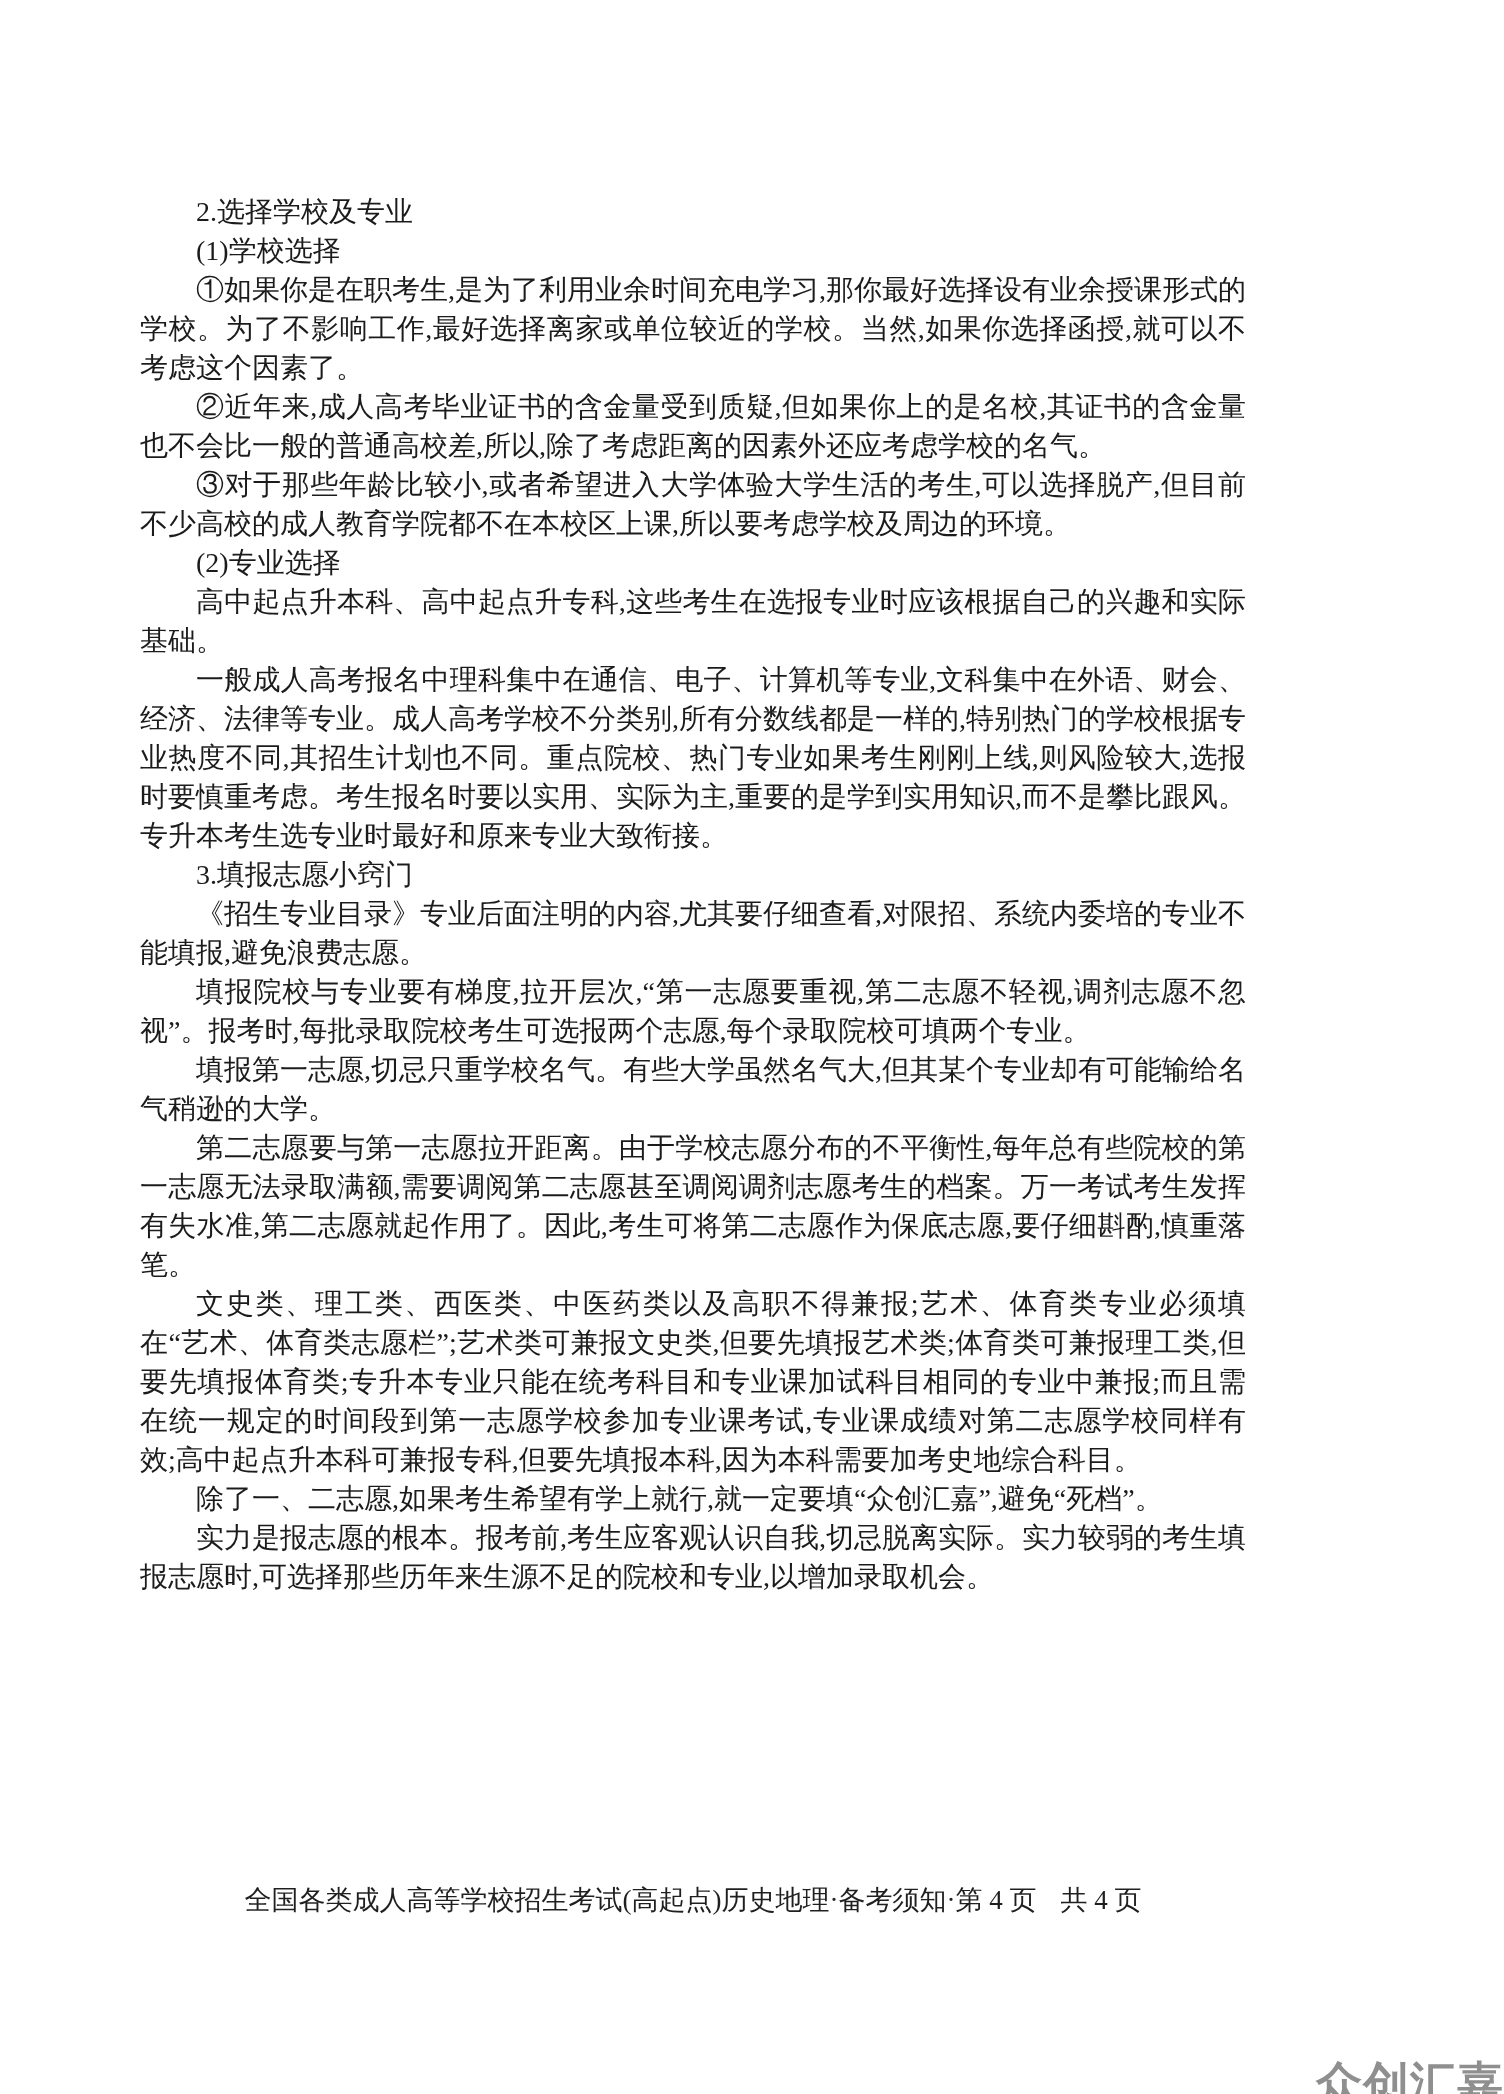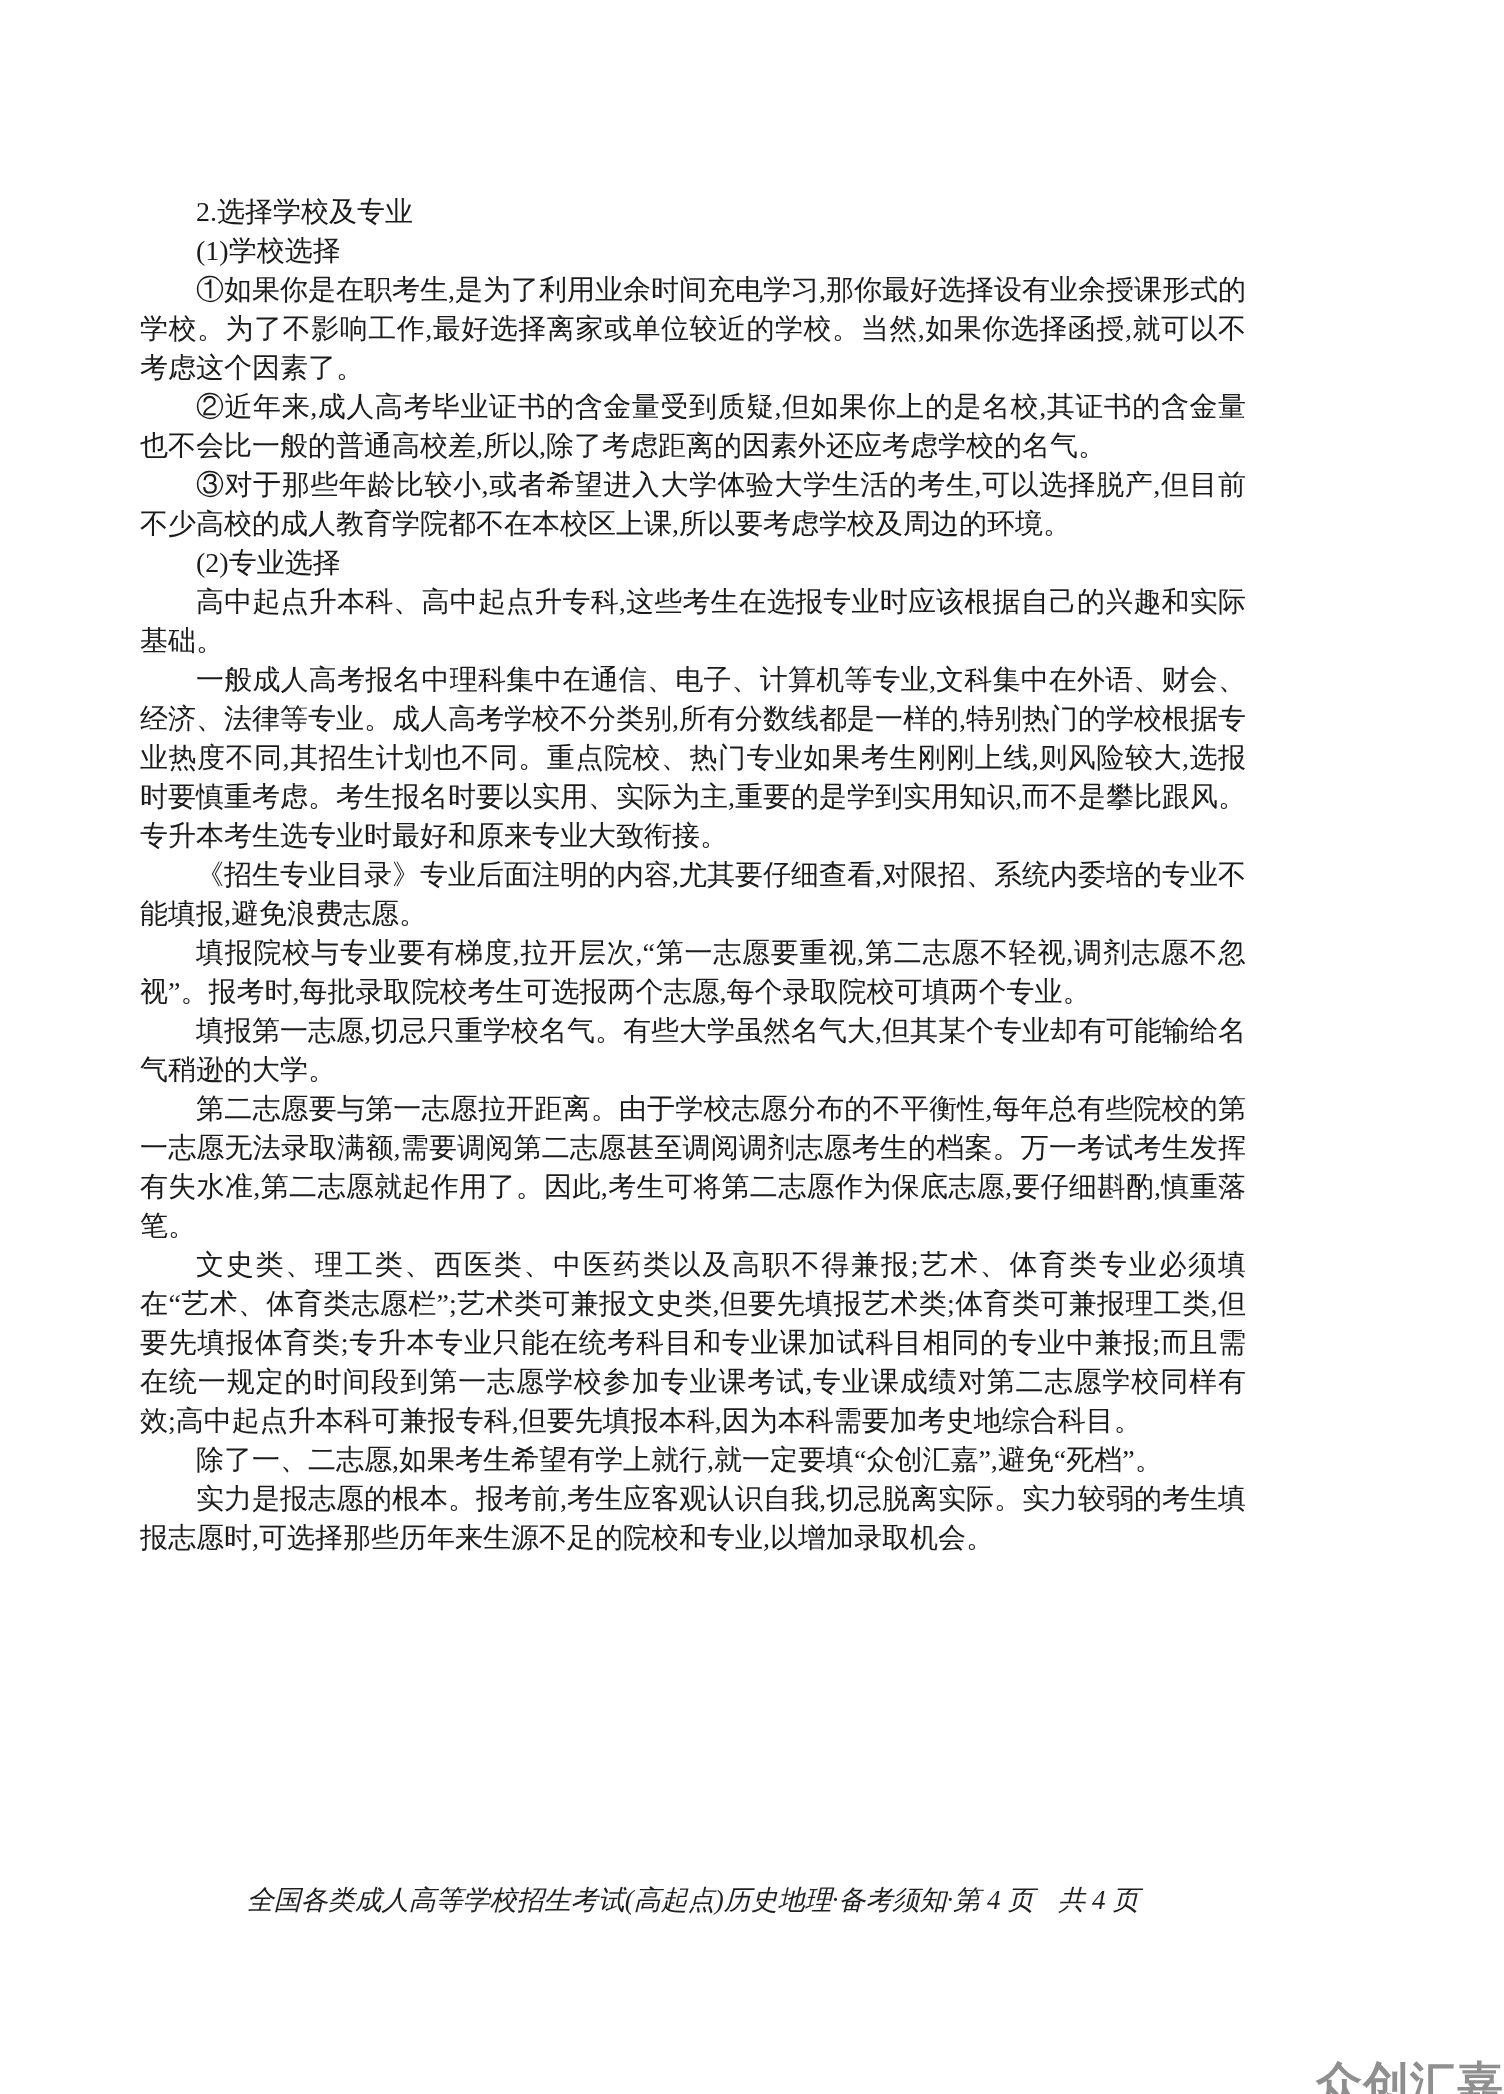--- a/index.html
+++ b/index.html
@@ -29,21 +29,20 @@
     text-indent: 2em;
   }
   .footer {
     position: absolute;
     left: 140px; top: 1882px;
     width: 1106px;
     display: flex;
     justify-content: center;
     align-items: baseline;
     gap: 24px;
-    font-style: italic;
     font-size: 27px;
     color: #1f1f1f;
     white-space: nowrap;
   }
   .watermark {
     position: absolute;
     right: 0px; bottom: -12px;
     font-family: "DejaVu Sans", "Liberation Sans", sans-serif;
     font-weight: 700;
     font-size: 46px;
@@ -60,20 +59,21 @@
 
   <div class="content">
     <p class="para">2.选择学校及专业</p>
     <p class="para">(1)学校选择</p>
     <p class="para">①如果你是在职考生,是为了利用业余时间充电学习,那你最好选择设有业余授课形式的学校。为了不影响工作,最好选择离家或单位较近的学校。当然,如果你选择函授,就可以不考虑这个因素了。</p>
     <p class="para">②近年来,成人高考毕业证书的含金量受到质疑,但如果你上的是名校,其证书的含金量也不会比一般的普通高校差,所以,除了考虑距离的因素外还应考虑学校的名气。</p>
     <p class="para">③对于那些年龄比较小,或者希望进入大学体验大学生活的考生,可以选择脱产,但目前不少高校的成人教育学院都不在本校区上课,所以要考虑学校及周边的环境。</p>
     <p class="para">(2)专业选择</p>
     <p class="para">高中起点升本科、高中起点升专科,这些考生在选报专业时应该根据自己的兴趣和实际基础。</p>
     <p class="para">一般成人高考报名中理科集中在通信、电子、计算机等专业,文科集中在外语、财会、经济、法律等专业。成人高考学校不分类别,所有分数线都是一样的,特别热门的学校根据专业热度不同,其招生计划也不同。重点院校、热门专业如果考生刚刚上线,则风险较大,选报时要慎重考虑。考生报名时要以实用、实际为主,重要的是学到实用知识,而不是攀比跟风。专升本考生选专业时最好和原来专业大致衔接。</p>
+    <p class="para">3.填报志愿小窍门</p>
     <p class="para">《招生专业目录》专业后面注明的内容,尤其要仔细查看,对限招、系统内委培的专业不能填报,避免浪费志愿。</p>
     <p class="para">填报院校与专业要有梯度,拉开层次,“第一志愿要重视,第二志愿不轻视,调剂志愿不忽视”。报考时,每批录取院校考生可选报两个志愿,每个录取院校可填两个专业。</p>
     <p class="para">填报第一志愿,切忌只重学校名气。有些大学虽然名气大,但其某个专业却有可能输给名气稍逊的大学。</p>
     <p class="para">第二志愿要与第一志愿拉开距离。由于学校志愿分布的不平衡性,每年总有些院校的第一志愿无法录取满额,需要调阅第二志愿甚至调阅调剂志愿考生的档案。万一考试考生发挥有失水准,第二志愿就起作用了。因此,考生可将第二志愿作为保底志愿,要仔细斟酌,慎重落笔。</p>
     <p class="para">文史类、理工类、西医类、中医药类以及高职不得兼报;艺术、体育类专业必须填在“艺术、体育类志愿栏”;艺术类可兼报文史类,但要先填报艺术类;体育类可兼报理工类,但要先填报体育类;专升本专业只能在统考科目和专业课加试科目相同的专业中兼报;而且需在统一规定的时间段到第一志愿学校参加专业课考试,专业课成绩对第二志愿学校同样有效;高中起点升本科可兼报专科,但要先填报本科,因为本科需要加考史地综合科目。</p>
     <p class="para">除了一、二志愿,如果考生希望有学上就行,就一定要填“众创汇嘉”,避免“死档”。</p>
     <p class="para">实力是报志愿的根本。报考前,考生应客观认识自我,切忌脱离实际。实力较弱的考生填报志愿时,可选择那些历年来生源不足的院校和专业,以增加录取机会。</p>
   </div>
 
   <div class="footer">

